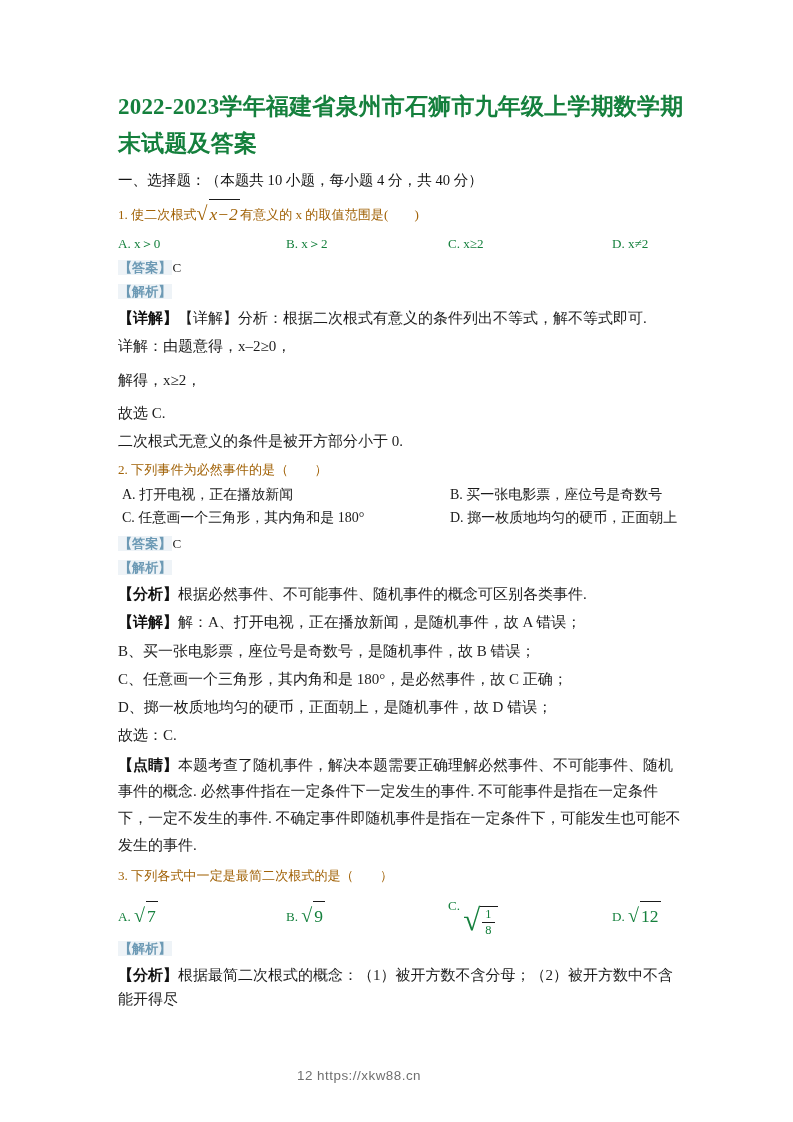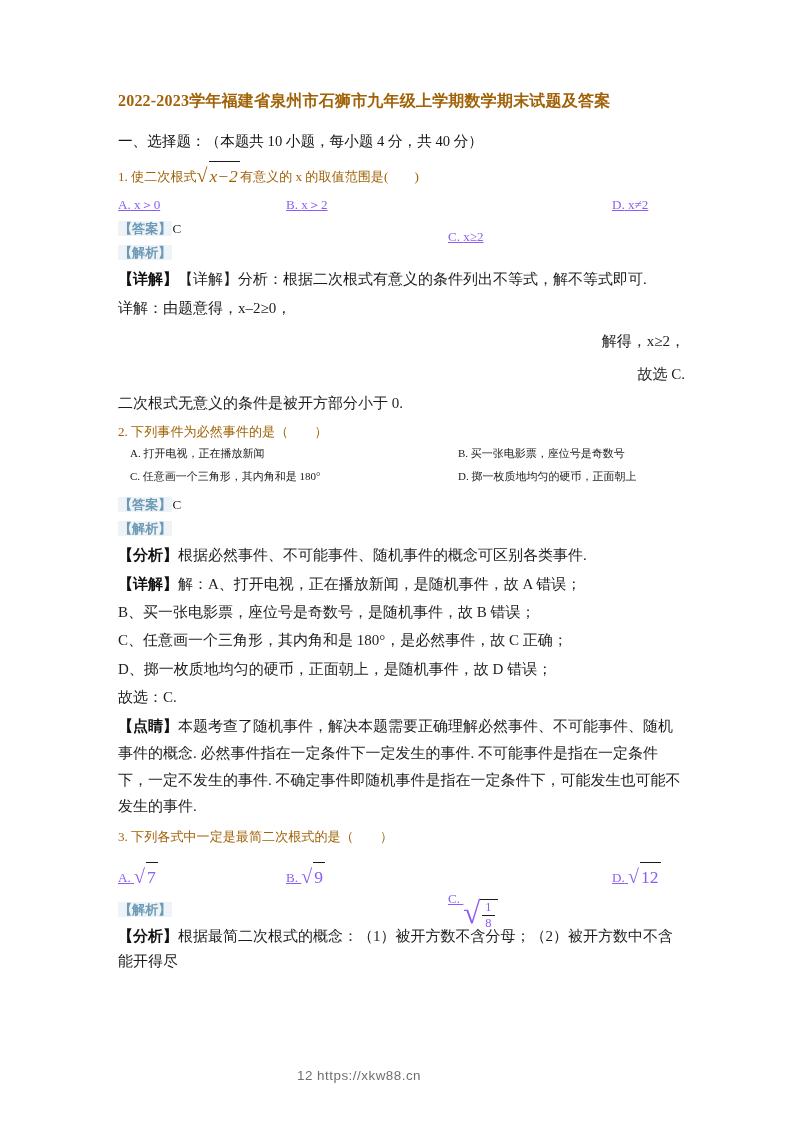--- a/index.html
+++ b/index.html
@@ -18,26 +18,26 @@
   .page {
     position: absolute;
     left: 0; top: 0;
     width: 793px;
     height: 1122px;
     box-sizing: border-box;
     padding: 88px 108px 0 118px;
   }
 
   .doc-title {
-    font-size: 16px;
+    font-size: 23px;
     font-weight: 700;
     line-height: 1.62;
     letter-spacing: 0.2px;
-    margin: 0 0 16px 0;
-    color: #a16207;
+    margin: 0 0 6px 0;
+    color: #15803d;
   }
 
   .section-head {
     font-size: 14.6px;
     font-weight: 400;
     line-height: 1.55;
     margin: 4px 0 2px 0;
     color: #141414;
   }
 
@@ -54,34 +54,33 @@
     font-size: 13.1px;
     line-height: 1.62;
     margin: 3px 0 2px 0;
     height: 21px;
   }
   .opts.tall { height: 46px; }
   .opts .opt {
     position: absolute;
     top: 0;
     white-space: nowrap;
-    color: #8b5cf6;
-    text-decoration: underline;
+    color: #15803d;
   }
   .opts .opt.a { left: 0px; }
   .opts .opt.b { left: 168px; }
-  .opts .opt.c { left: 330px; margin-top: 32px; }
+  .opts .opt.c { left: 330px; }
   .opts .opt.d { left: 494px; }
 
   
   .opts2 {
     position: relative;
-    font-size: 11px;
-    line-height: 1.62;
-    margin: 3px 0 2px 12px;
+    font-size: 14px;
+    line-height: 1.62;
+    margin: 3px 0 2px 4px;
   }
   .opts2 .row { position: relative; height: 23px; }
   .opts2 .col-l { position: absolute; left: 0; top: 0; white-space: nowrap; }
   .opts2 .col-r { position: absolute; left: 328px; top: 0; white-space: nowrap; }
 
   
   .tag-line {
     font-size: 13.1px;
     line-height: 1.62;
     margin: 3px 0;
@@ -98,21 +97,21 @@
     font-weight: 700;
   }
 
   .para {
     font-size: 15px;
     line-height: 1.62;
     margin: 4px 0;
     color: #1d1d1d;
   }
   .para.tight { margin: 2px 0; }
-  .para.wide  { margin: 9px 0 4px 0; text-align: right; }
+  .para.wide  { margin: 9px 0 4px 0; }
   .para.flow  { line-height: 1.78; margin: 3px 0; }
 
   
   .rad {
     display: inline-block;
     position: relative;
     font-family: "Liberation Serif", "DejaVu Serif", serif;
     font-style: italic;
     vertical-align: -2px;
     white-space: nowrap;

